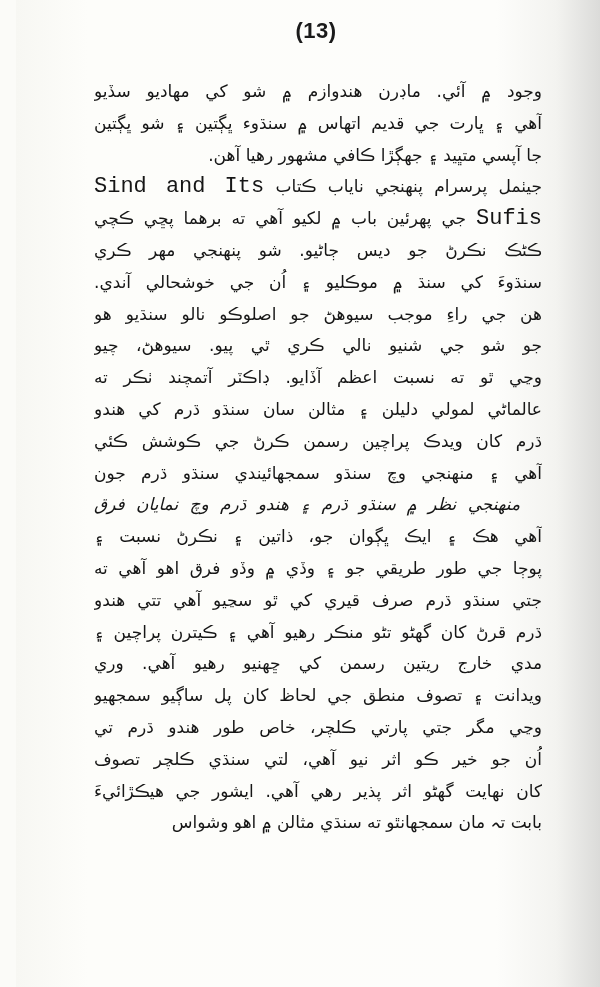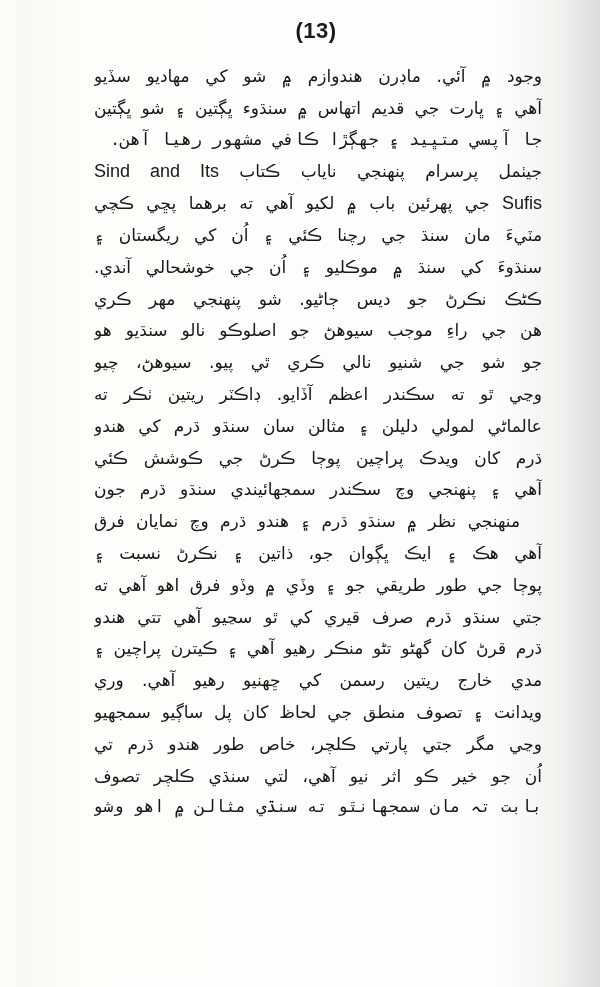--- a/index.html
+++ b/index.html
@@ -28,46 +28,46 @@
     width: 600px;
     text-align: center;
     font-family: "Liberation Sans", sans-serif;
     font-weight: bold;
     font-size: 22px;
     color: #1a1a1a;
     letter-spacing: 0.5px;
   }
   .body-text {
     position: absolute;
-    top: 61px;
+    top: 76px;
     left: 78px;
     width: 448px;
     direction: rtl;
     font-family: "DejaVu Sans", sans-serif;
     color: #161616;
   }
   .line {
     height: 31.8px;
     line-height: 31.8px;
     font-size: 17px;
     white-space: nowrap;
     text-align: justify;
     text-align-last: justify;
     overflow: hidden;
   }
   .line.last {
     text-align-last: right;
-    font-family: Liberation Mono, monospace;
   }
   .line.indent {
     padding-right: 22px;
+    font-style: italic;
   }
   .latin {
-    font-family: Liberation Sans, sans-serif;
-    font-size: 18px;
+    font-family: Liberation Mono, monospace;
+    font-size: 22px;
     direction: ltr;
     unicode-bidi: isolate;
   }
   .blank-footer {
     position: absolute;
     top: 920px;
     left: 0;
     width: 600px;
     height: 67px;
   }
@@ -85,36 +85,36 @@
     <div class="line last">جا آپسي متڀيد ۽ جهڳڙا ڪافي مشهور رهيا آهن.</div>
 
     <div class="line">
       <span>جيٺمل پرسرام پنهنجي ناياب ڪتاب</span>
       <span class="latin">Sind and Its</span>
     </div>
     <div class="line">
       <span class="latin">Sufis</span>
       <span>جي پهرئين باب ۾ لکيو آهي ته برهما پڇي ڪچي</span>
     </div>
-    <div class="line">مٽيءَ مان سنڌ جي رچنا ڪئي ۽ اُن کي ريگستان ۽</div>
+    <div class="line">ڪڻڪ نڪرڻ جو ديس ڄاڻيو. شو پنهنجي مهر ڪري</div>
     <div class="line">سنڌوءَ کي سنڌ ۾ موڪليو ۽ اُن جي خوشحالي آندي.</div>
-    <div class="line">ڪڻڪ نڪرڻ جو ديس ڄاڻيو. شو پنهنجي مهر ڪري</div>
     <div class="line">هن جي راءِ موجب سيوهڻ جو اصلوڪو نالو سنڌيو هو</div>
     <div class="line">جو شو جي شنيو نالي ڪري ٿي پيو. سيوهڻ، چيو</div>
-    <div class="line">وڃي ٿو ته سڪندر اعظم آڏايو. ڊاڪٽر ريتين ٺڪر ته</div>
+    <div class="line">وڃي ٿو ته نسبت اعظم آڏايو. ڊاڪٽر آتمچند ٺڪر ته</div>
     <div class="line">عالماڻي لمولي دليلن ۽ مثالن سان سنڌو ڌرم کي هندو</div>
-    <div class="line">ڌرم کان ويدڪ پراچين پوڄا ڪرڻ جي ڪوشش ڪئي</div>
-    <div class="line">آهي ۽ پنهنجي وچ سڪندر سمجهائيندي سنڌو ڌرم جون</div>
+    <div class="line">ڌرم کان ويدڪ پراچين رسمن ڪرڻ جي ڪوشش ڪئي</div>
+    <div class="line">آهي ۽ منهنجي وچ سنڌو سمجهائيندي سنڌو ڌرم جون</div>
 
     <div class="line indent">منهنجي نظر ۾ سنڌو ڌرم ۽ هندو ڌرم وچ نمايان فرق</div>
     <div class="line">آهي هڪ ۽ ايڪ ڀڳوان جو، ذاتين ۽ نڪرڻ نسبت ۽</div>
     <div class="line">پوڄا جي طور طريقي جو ۽ وڏي ۾ وڏو فرق اهو آهي ته</div>
     <div class="line">جتي سنڌو ڌرم صرف قيري کي ٿو سڃيو آهي تتي هندو</div>
     <div class="line">ڌرم قرڻ کان گهڻو تڻو منڪر رهيو آهي ۽ ڪيترن پراچين ۽</div>
     <div class="line">مدي خارج ريتين رسمن کي ڇهنيو رهيو آهي. وري</div>
     <div class="line">ويدانت ۽ تصوف منطق جي لحاظ کان پل ساڳيو سمجهيو</div>
     <div class="line">وڃي مگر جتي پارتي ڪلچر، خاص طور هندو ڌرم تي</div>
     <div class="line">اُن جو خير ڪو اثر نيو آهي، لتي سنڌي ڪلچر تصوف</div>
+    <div class="line">کان نهايت گهڻو اثر پذير رهي آهي. ايشور جي هيڪڙائيءَ</div>
     <div class="line last">بابت تہ مان سمجهانٿو ته سنڌي مثالن ۾ اهو وشواس</div>
   </div>
 
   <div class="blank-footer"></div>
 </div>
 
 </body></html>

